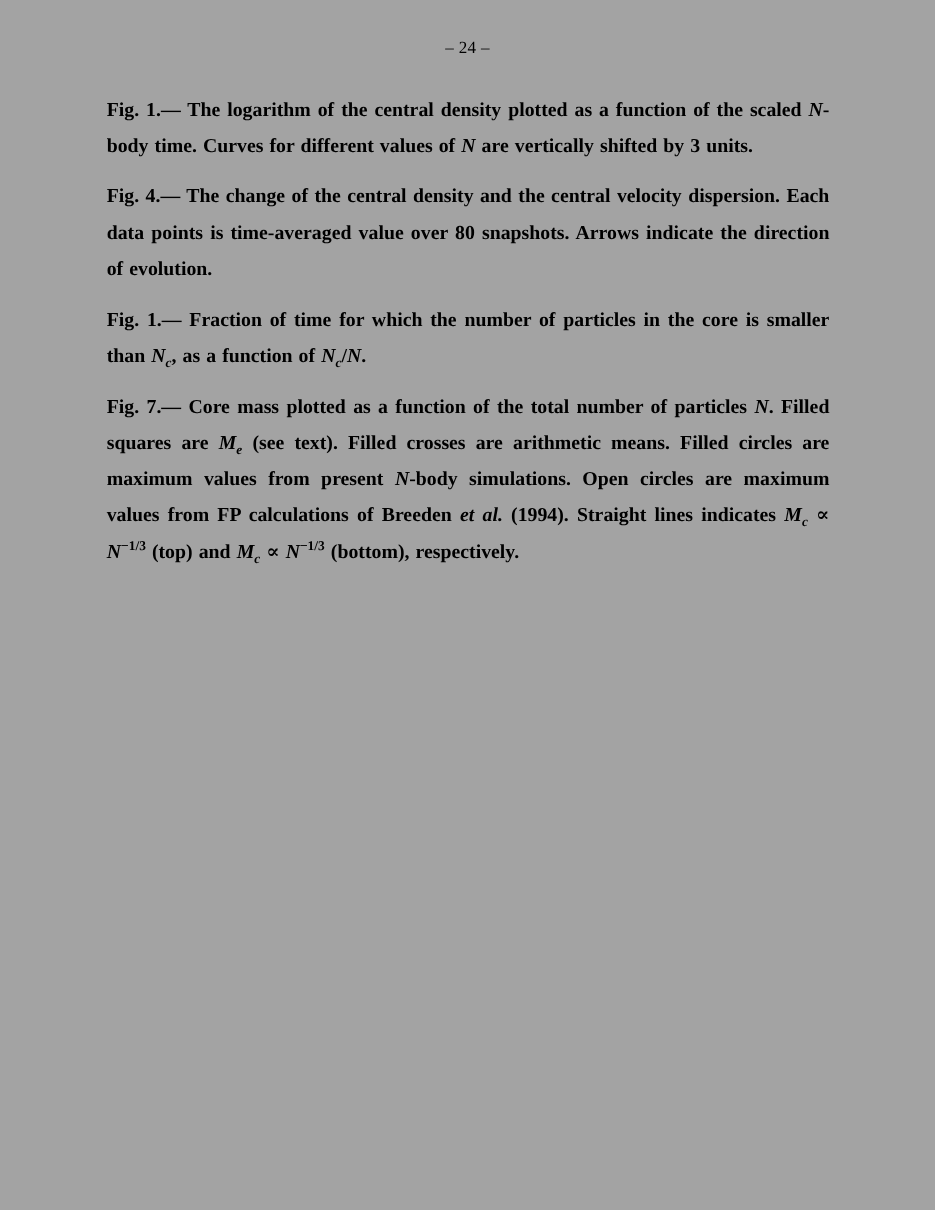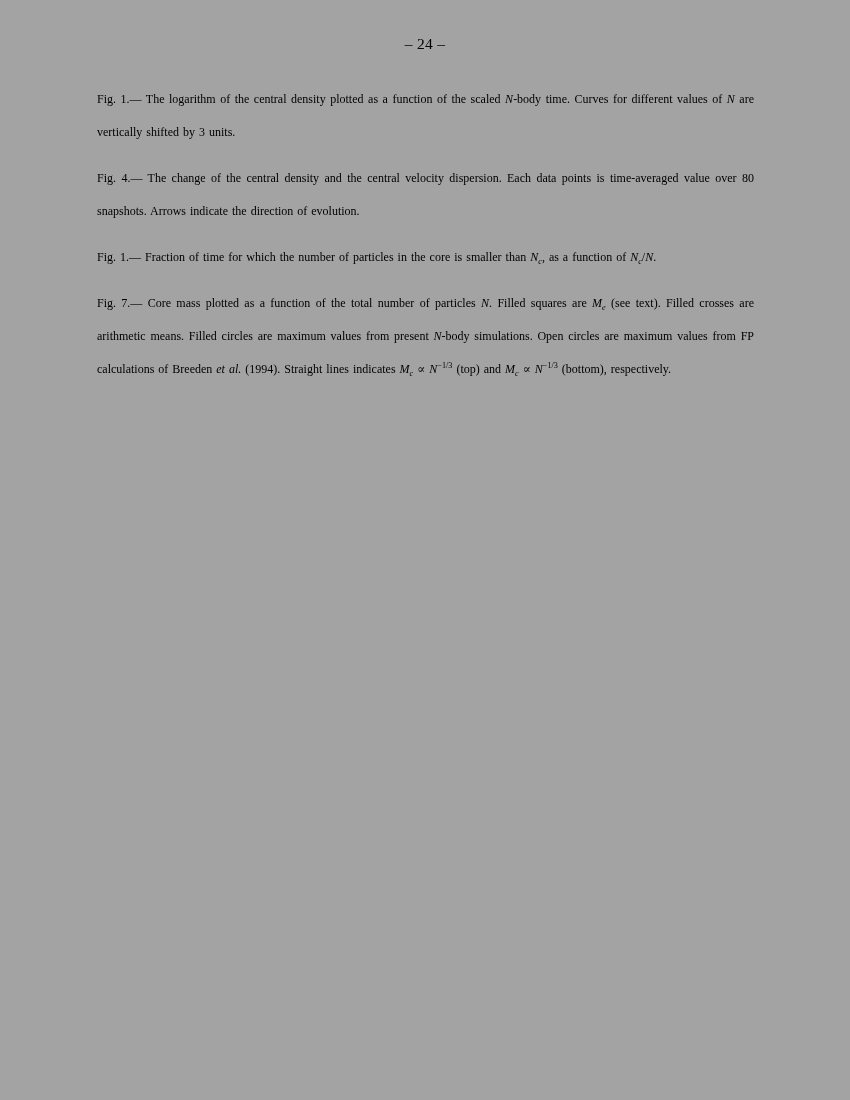--- a/index.html
+++ b/index.html
@@ -23,25 +23,26 @@
     font-size: 15.5px;
     line-height: 15.5px;
     margin: 0 0 31px 0;
     letter-spacing: 0.3px;
   }
   .captions {
     margin-left: 97px;
     width: 657px;
   }
   p.caption {
-    font-size: 12px;
+    font-size: 18px;
     line-height: 33px;
     margin: 0 0 13px 0;
     text-align: justify;
     word-spacing: 1px;
+    font-weight: bold;
   }
   p.caption:last-child {
     margin-bottom: 0;
   }
   sub, sup {
     font-size: 68%;
     line-height: 0;
   }
   .it { font-style: italic; }
 </style>

